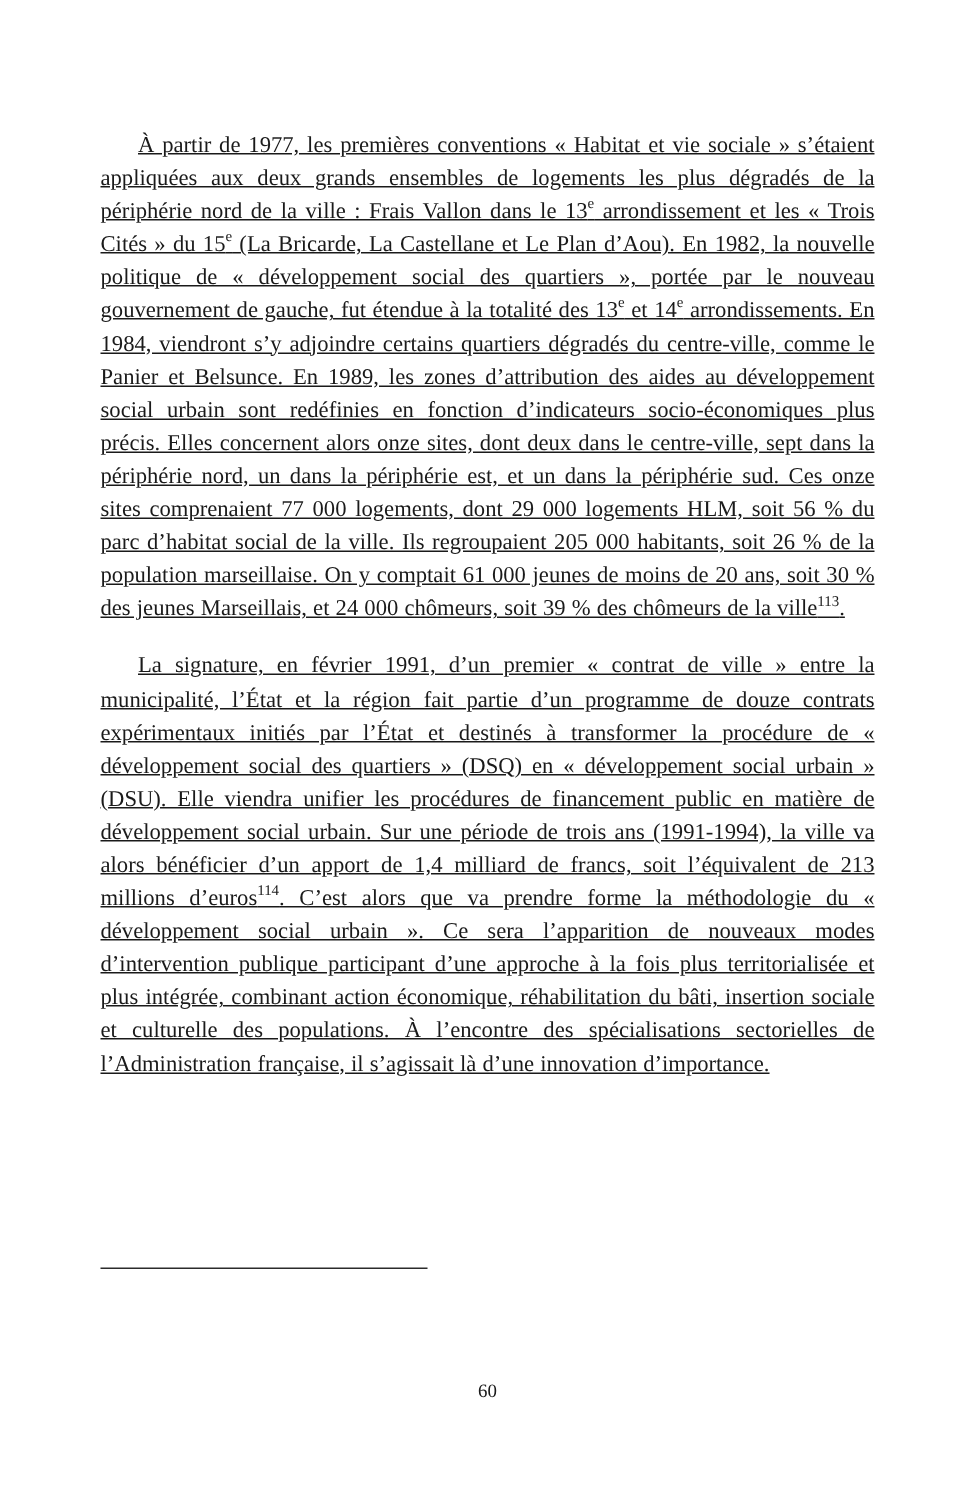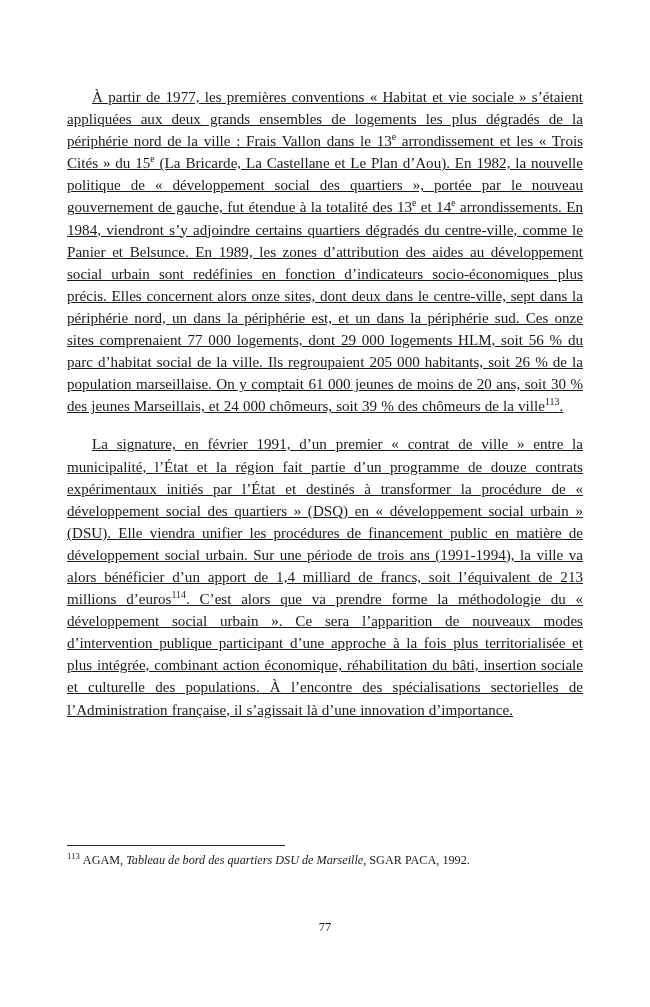--- a/index.html
+++ b/index.html
@@ -96,18 +96,17 @@
 
 <div class="page">
 
   <div class="content">
     <p class="body-par">À partir de 1977, les premières conventions « Habitat et vie sociale » s’étaient appliquées aux deux grands ensembles de logements les plus dégradés de la périphérie nord de la ville : Frais Vallon dans le 13<sup class="fn-ref">e</sup> arrondissement et les « Trois Cités » du 15<sup class="fn-ref">e</sup> (La Bricarde, La Castellane et Le Plan d’Aou). En 1982, la nouvelle politique de « développement social des quartiers », portée par le nouveau gouvernement de gauche, fut étendue à la totalité des 13<sup class="fn-ref">e</sup> et 14<sup class="fn-ref">e</sup> arrondissements. En 1984, viendront s’y adjoindre certains quartiers dégradés du centre-ville, comme le Panier et Belsunce. En 1989, les zones d’attribution des aides au développement social urbain sont redéfinies en fonction d’indicateurs socio-économiques plus précis. Elles concernent alors onze sites, dont deux dans le centre-ville, sept dans la périphérie nord, un dans la périphérie est, et un dans la périphérie sud. Ces onze sites comprenaient 77 000 logements, dont 29 000 logements HLM, soit 56 % du parc d’habitat social de la ville. Ils regroupaient 205 000 habitants, soit 26 % de la population marseillaise. On y comptait 61 000 jeunes de moins de 20 ans, soit 30 % des jeunes Marseillais, et 24 000 chômeurs, soit 39 % des chômeurs de la ville<sup class="fn-ref">113</sup>.</p>
     <p class="body-par">La signature, en février 1991, d’un premier « contrat de ville » entre la municipalité, l’État et la région fait partie d’un programme de douze contrats expérimentaux initiés par l’État et destinés à transformer la procédure de « développement social des quartiers » (DSQ) en « développement social urbain » (DSU). Elle viendra unifier les procédures de financement public en matière de développement social urbain. Sur une période de trois ans (1991-1994), la ville va alors bénéficier d’un apport de 1,4 milliard de francs, soit l’équivalent de 213 millions d’euros<sup class="fn-ref">114</sup>. C’est alors que va prendre forme la méthodologie du « développement social urbain ». Ce sera l’apparition de nouveaux modes d’intervention publique participant d’une approche à la fois plus territorialisée et plus intégrée, combinant action économique, réhabilitation du bâti, insertion sociale et culturelle des populations. À l’encontre des spécialisations sectorielles de l’Administration française, il s’agissait là d’une innovation d’importance.</p>
   </div>
 
   <div class="footnotes">
     <div class="fn-rule"></div>
-    <p class="footnote"><span class="fn-num">113</span>AGAM, <span class="ital">Tableau de bord des quartiers DSU de Marseille</span>, SGAR PACA, 1992.</p>
   </div>
 
-  <div class="page-number">77</div>
+  <div class="page-number">60</div>
 
 </div>
 
 </body></html>

